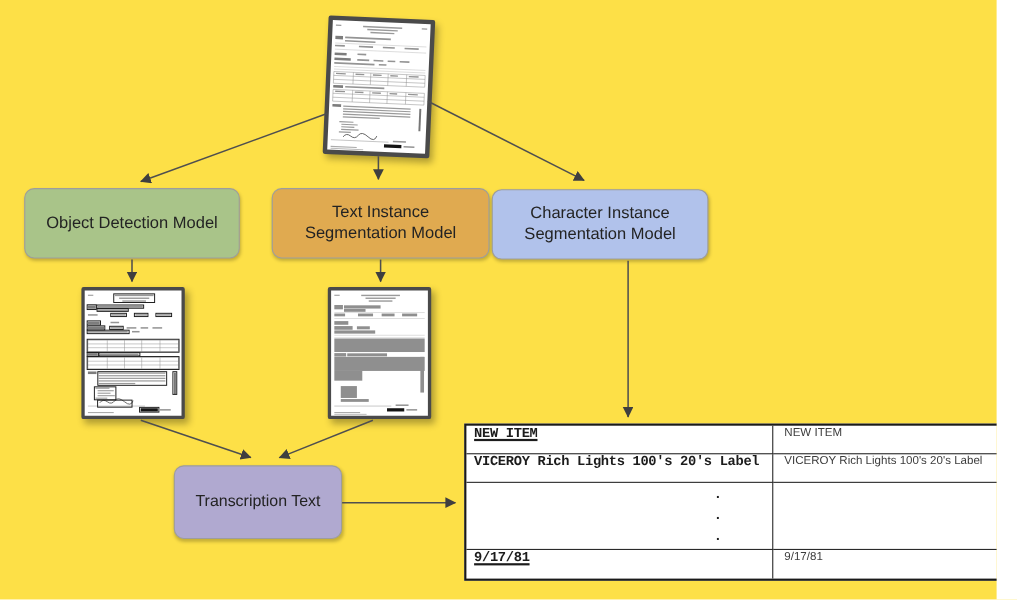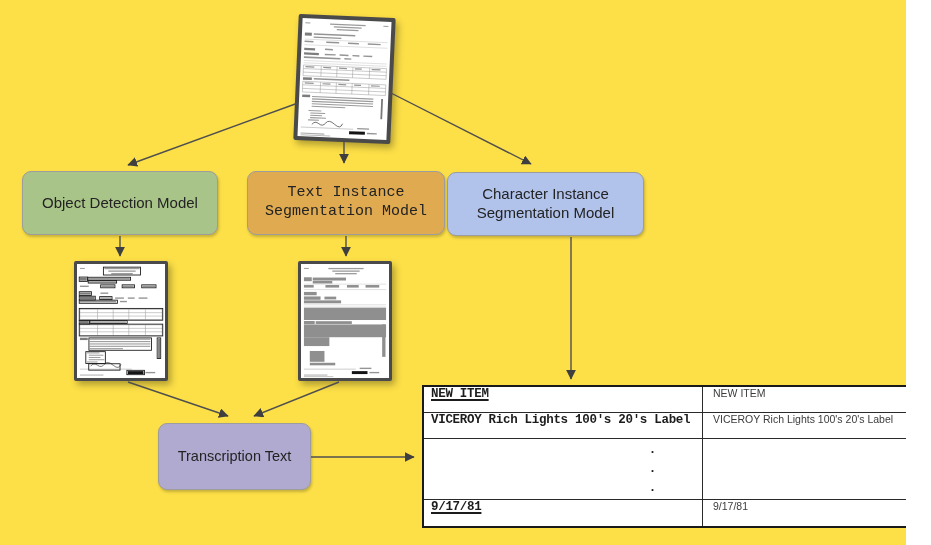--- a/index.html
+++ b/index.html
@@ -6,21 +6,21 @@
   .canvas{position:relative;width:906px;height:545px;background:#fde047;overflow:hidden;
           font-family:"Liberation Sans",sans-serif;}
   .arrows{position:absolute;left:0;top:0;width:931px;height:545px;z-index:3;pointer-events:none;}
 
   
   .node{position:absolute;z-index:2;display:flex;align-items:center;justify-content:center;
         border-radius:9px;border:1px solid #9d9d9d;box-shadow:1px 2px 3px rgba(0,0,0,.22);
         color:#232323;font-size:15px;line-height:1.25;text-align:center;padding:4px 10px;
         box-sizing:border-box;}
   .node-green {left:22px; top:171px;width:196px;height:64px;background:#a9c489;}
-  .node-orange{left:247px;top:171px;width:198px;height:64px;background:#e0aa50;font-family:Liberation Mono, monospace;}
+  .node-orange{left:247px;top:171px;width:198px;height:64px;background:#e0aa50;}
   .node-blue  {left:447px;top:172px;width:197px;height:64px;background:#b1c2eb;}
   .node-purple{left:158px;top:423px;width:153px;height:67px;background:#b0a9d0;font-size:14.5px;}
 
   
   .doc{position:absolute;z-index:2;background:#fff;border:4px solid #4a4a4a;border-radius:2px;
        box-shadow:3px 4px 7px rgba(0,0,0,.3);box-sizing:border-box;}
   .doc svg{display:block;width:100%;height:100%;}
   .doc-top{left:296px;top:16px;width:97px;height:126px;transform:rotate(2.5deg);}
   .doc-od {left:74px; top:261px;width:94px;height:120px;border-width:3.5px;}
   .doc-seg{left:298px;top:261px;width:94px;height:120px;border-width:3.5px;}

